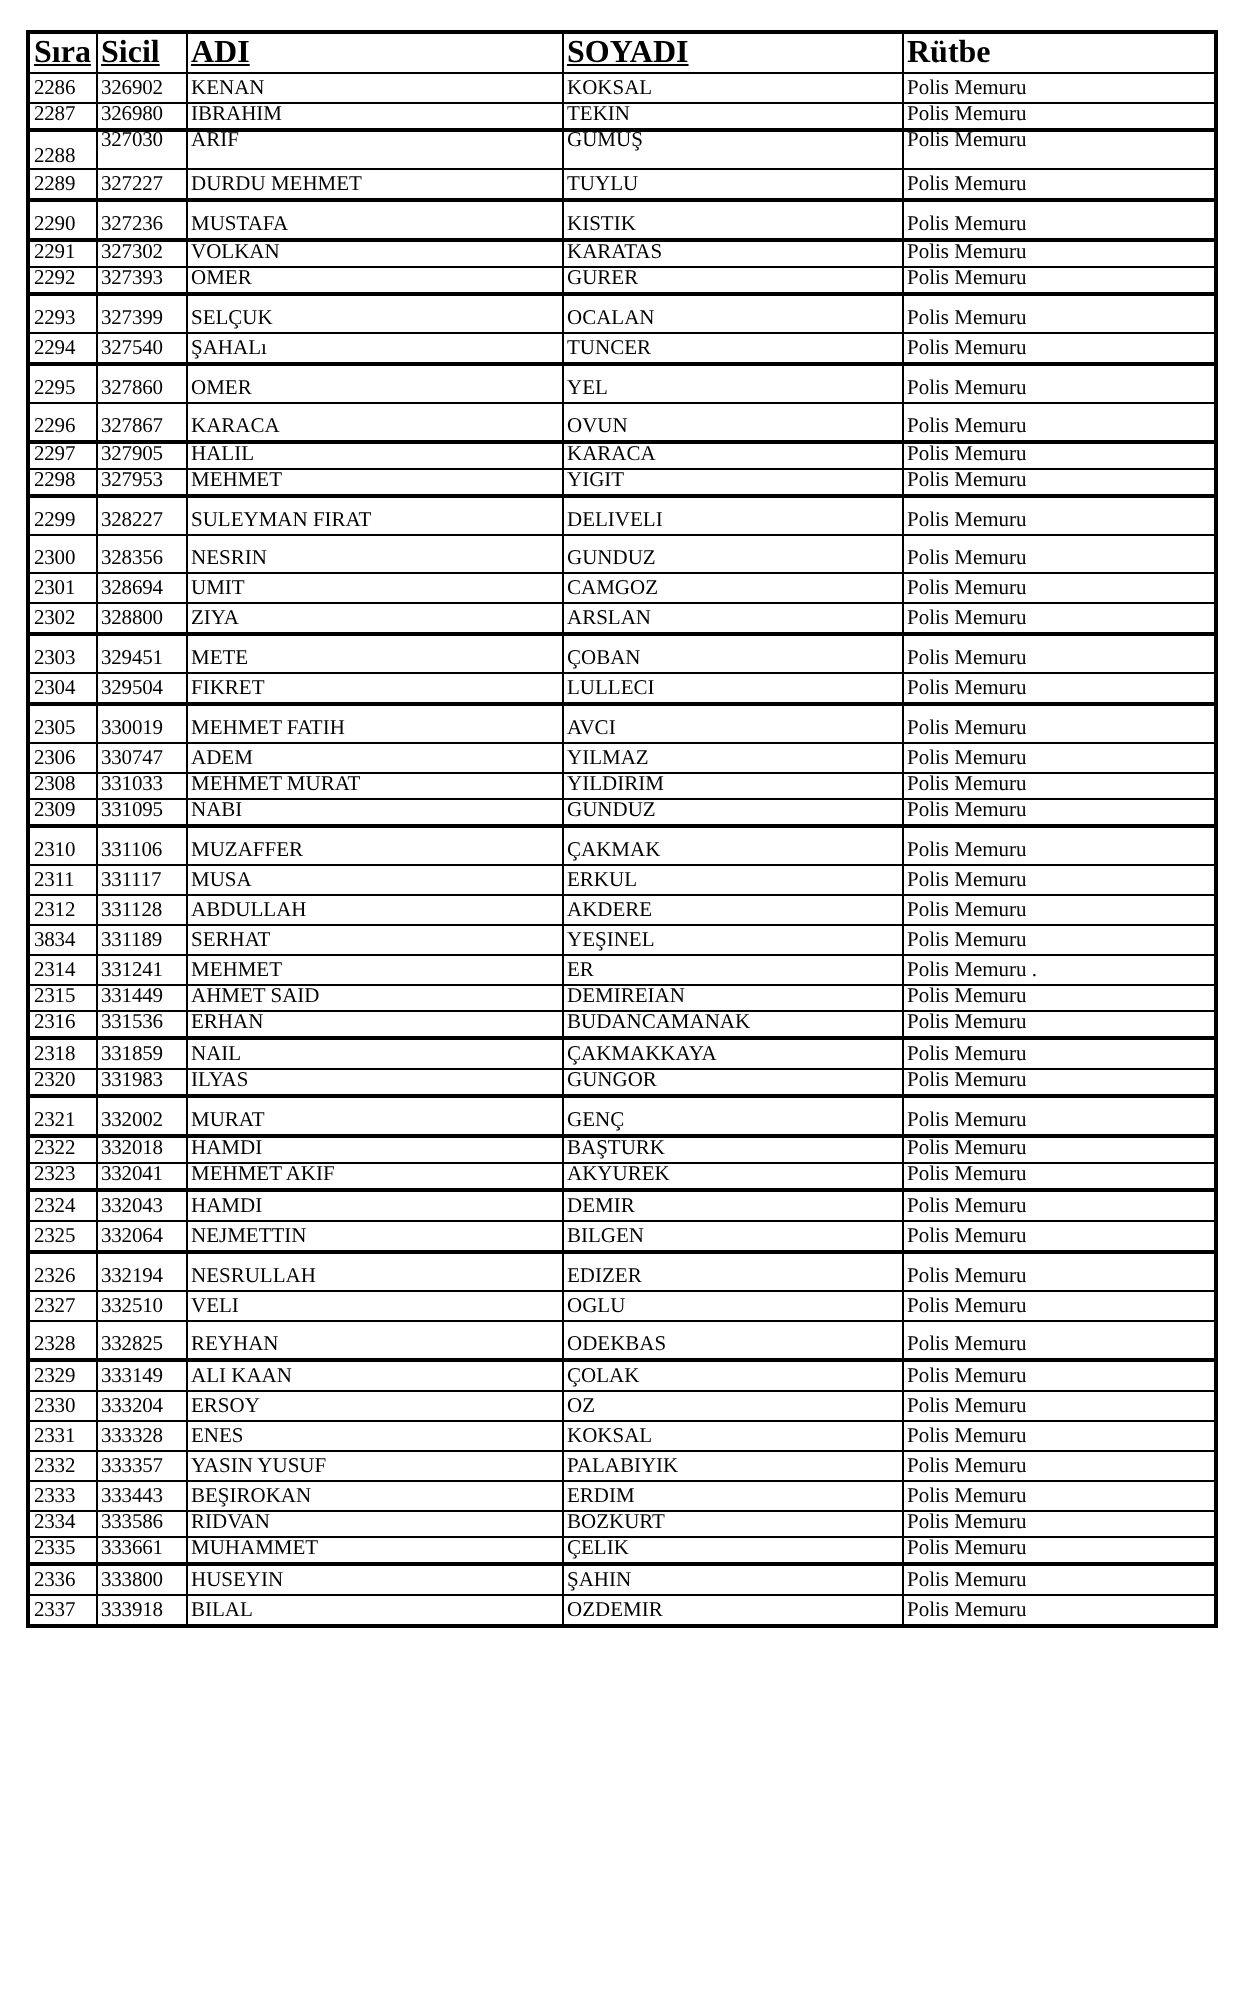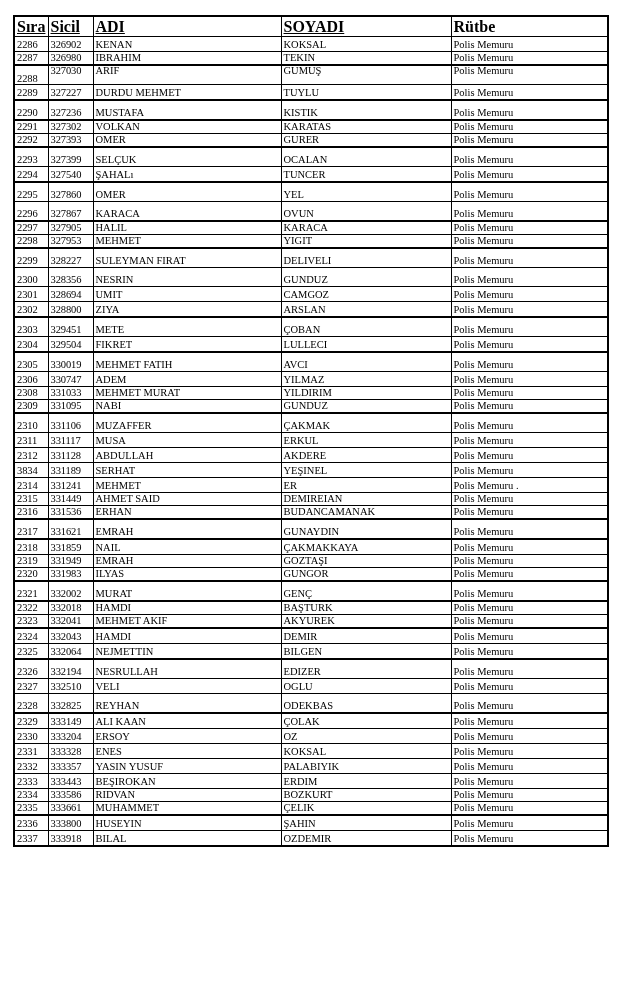--- a/index.html
+++ b/index.html
@@ -338,39 +338,25 @@
             <td class="cell-soyadi">DEMIREIAN</td>
             <td class="cell-rutbe">Polis Memuru</td>
           </tr>
           <tr class="rh-tight sep-strong">
             <td class="cell-sira">2316</td>
             <td class="cell-sicil">331536</td>
             <td class="cell-adi">ERHAN</td>
             <td class="cell-soyadi">BUDANCAMANAK</td>
             <td class="cell-rutbe">Polis Memuru</td>
           </tr>
-          <tr class="rh-tall sep-strong">
-            <td class="cell-sira">2317</td>
-            <td class="cell-sicil">331621</td>
-            <td class="cell-adi">EMRAH</td>
-            <td class="cell-soyadi">GUNAYDIN</td>
-            <td class="cell-rutbe">Polis Memuru</td>
-          </tr>
           <tr class="rh-normal">
             <td class="cell-sira">2318</td>
             <td class="cell-sicil">331859</td>
             <td class="cell-adi">NAIL</td>
             <td class="cell-soyadi">ÇAKMAKKAYA</td>
-            <td class="cell-rutbe">Polis Memuru</td>
-          </tr>
-          <tr class="rh-tight">
-            <td class="cell-sira">2319</td>
-            <td class="cell-sicil">331949</td>
-            <td class="cell-adi">EMRAH</td>
-            <td class="cell-soyadi">GOZTAŞI</td>
             <td class="cell-rutbe">Polis Memuru</td>
           </tr>
           <tr class="rh-tight sep-strong">
             <td class="cell-sira">2320</td>
             <td class="cell-sicil">331983</td>
             <td class="cell-adi">ILYAS</td>
             <td class="cell-soyadi">GUNGOR</td>
             <td class="cell-rutbe">Polis Memuru</td>
           </tr>
           <tr class="rh-tall sep-strong">

